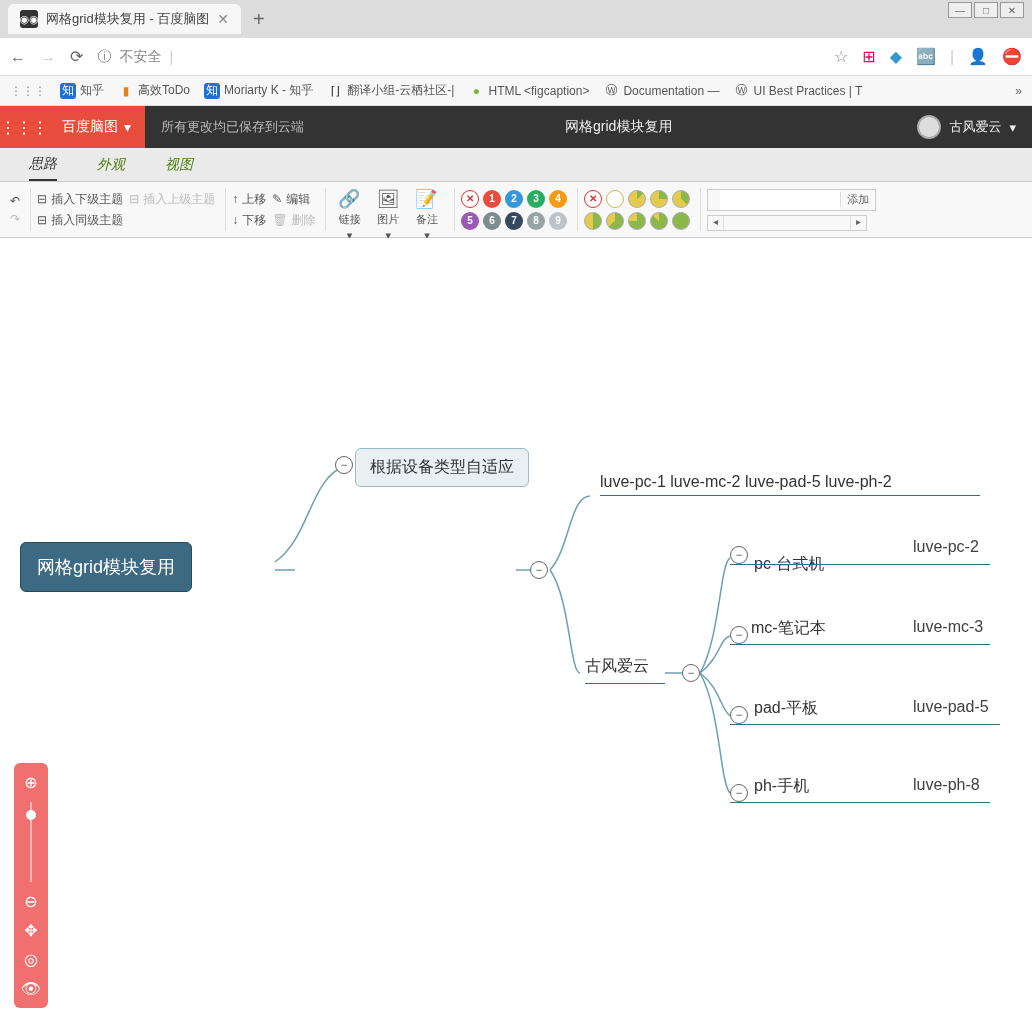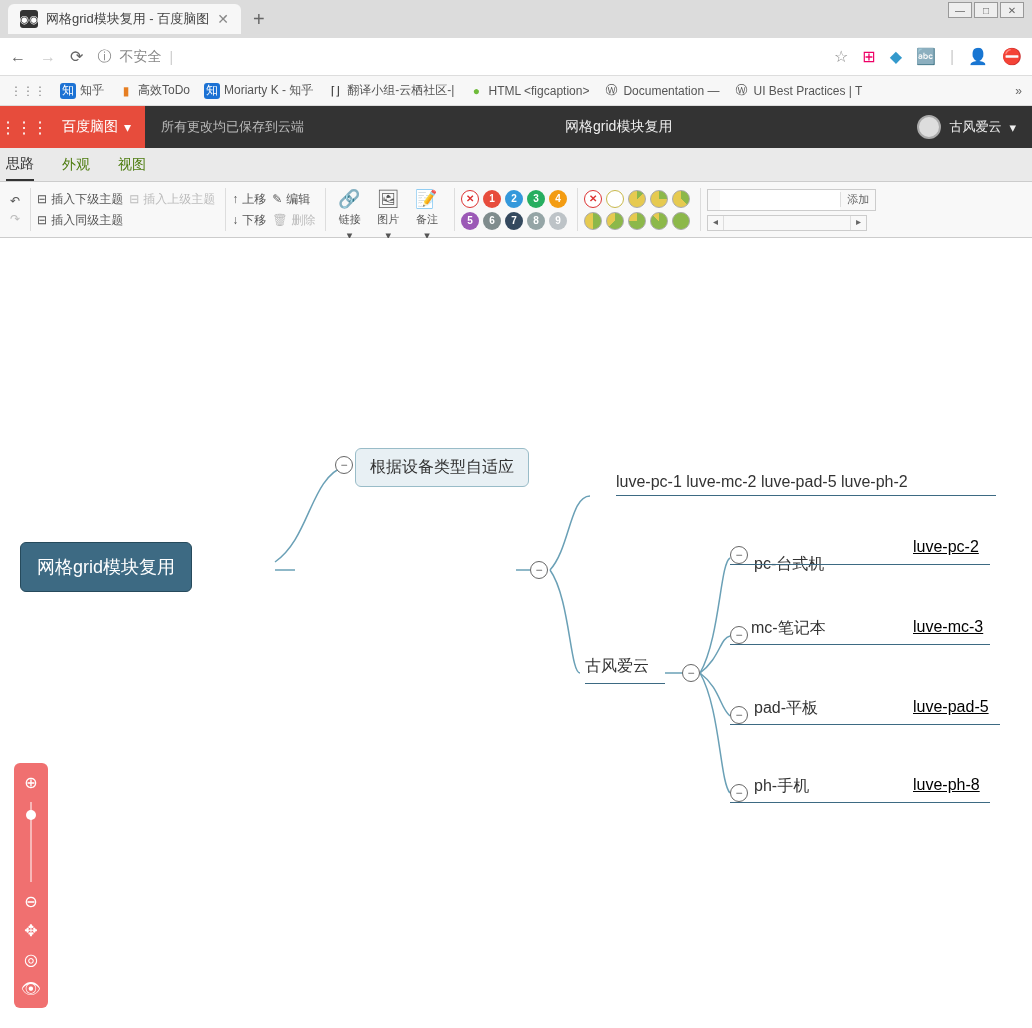--- a/index.html
+++ b/index.html
@@ -32,21 +32,21 @@
 
 .app-header { display: flex; align-items: center; height: 42px; background: #333; color: #ccc; }
 .app-grid-btn { width: 48px; height: 42px; background: #e74c3c; display: flex; align-items: center; justify-content: center; color: #fff; }
 .brain-map { background: #e74c3c; height: 42px; display: flex; align-items: center; padding: 0 14px; color: #fff; font-size: 14px; gap: 6px; }
 .save-status { padding: 0 16px; font-size: 13px; color: #bbb; }
 .center-title { flex: 1; text-align: center; font-size: 14px; color: #eee; }
 .user-area { display: flex; align-items: center; gap: 8px; padding-right: 16px; font-size: 13px; color: #eee; }
 .avatar { width: 24px; height: 24px; border-radius: 50%; background: #ddd; border: 2px solid #aaa; }
 
 
-.app-tabs { display: flex; align-items: center; height: 34px; background: #eaeaea; border-bottom: 1px solid #ccc; padding: 0 6px; gap: 28px; font-size: 14px; }
+.app-tabs { display: flex; align-items: center; height: 34px; background: #eaeaea; border-bottom: 1px solid #ccc; padding: 0 29px; gap: 40px; font-size: 14px; font-style: italic; }
 .app-tab { color: #4d7c0f; cursor: pointer; padding: 6px 0; }
 .app-tab.active { color: #333; border-bottom: 2px solid #333; }
 
 
 .toolbar { display: flex; height: 56px; background: #f8f8f8; border-bottom: 1px solid #ccc; padding: 6px 10px; gap: 6px; font-size: 12px; color: #555; }
 .tb-group { display: flex; flex-direction: column; justify-content: center; gap: 4px; padding-right: 10px; border-right: 1px solid #ddd; }
 .tb-group.no-border { border-right: none; }
 .tb-row { display: flex; align-items: center; gap: 6px; white-space: nowrap; }
 .tb-item { display: flex; align-items: center; gap: 4px; cursor: pointer; }
 .tb-item.disabled { color: #bbb; }
@@ -63,21 +63,21 @@
 .scroll-min span { width: 16px; text-align: center; font-size: 10px; color: #666; border-right: 1px solid #ddd; }
 .scroll-min span:last-child { border: none; border-left: 1px solid #ddd; margin-left: auto; }
 
 
 .canvas { position: relative; width: 100%; height: 800px; background: #fff; }
 .node { position: absolute; border-radius: 6px; padding: 8px 14px; font-size: 16px; white-space: nowrap; }
 .root { background: #3d6a83; color: #fff; border: 1px solid #264a5c; font-size: 18px; padding: 12px 16px; }
 .child { background: #e8f0f4; border: 1px solid #99bcc8; color: #333; }
 .leaf-line { position: absolute; border-bottom: 1px solid #3d6a83; font-size: 16px; color: #333; padding-bottom: 4px; }
 .leaf-item { position: absolute; font-size: 16px; color: #333; border-bottom: 1px solid #3d6a83; padding: 0 8px 6px 0; display: flex; align-items: center; gap: 8px; }
-.leaf-right { position: absolute; font-size: 16px; color: #000000; border-bottom: 1px solid #3d6a83; padding: 0 0 6px 8px; text-decoration: underline; }
+.leaf-right { position: absolute; font-size: 16px; color: #404040; border-bottom: 1px solid #3d6a83; padding: 0 0 6px 8px; }
 .toggle { width: 18px; height: 18px; border: 1.5px solid #666; border-radius: 50%; display: flex; align-items: center; justify-content: center; font-size: 12px; color: #666; background: #fff; }
 .toggle-abs { position: absolute; }
 
 svg.connectors { position: absolute; top: 0; left: 0; }
 
 
 .zoom-panel { position: absolute; left: 14px; bottom: 30px; width: 34px; background: #f07070; border-radius: 6px; display: flex; flex-direction: column; align-items: center; padding: 10px 0; gap: 10px; color: #fff; }
 .zoom-panel .z { font-size: 16px; cursor: pointer; }
 .zoom-track { width: 2px; height: 80px; background: rgba(255,255,255,0.5); position: relative; }
 .zoom-thumb { position: absolute; top: 8px; left: -4px; width: 10px; height: 10px; border-radius: 50%; background: #fff; }
@@ -259,21 +259,21 @@
     <path d="M 665 435 L 685 435" stroke="#6aa0b6" fill="none" stroke-width="1.5"></path>
     <path d="M 700 435 C 720 400, 720 325, 730 320" stroke="#6aa0b6" fill="none" stroke-width="1.5"></path>
     <path d="M 700 435 C 720 420, 720 400, 730 398" stroke="#6aa0b6" fill="none" stroke-width="1.5"></path>
     <path d="M 700 435 C 720 450, 720 470, 730 478" stroke="#6aa0b6" fill="none" stroke-width="1.5"></path>
     <path d="M 700 435 C 720 470, 720 545, 730 555" stroke="#6aa0b6" fill="none" stroke-width="1.5"></path>
   </svg>
 
   <div class="node root" style="left:20px;top:304px"><span>网格grid模块复用</span></div>
   <span class="toggle toggle-abs" style="left:335px;top:218px">−</span>
   <div class="node child" style="left:355px;top:210px"><span>根据设备类型自适应</span></div>
-  <div class="leaf-line" style="left:616px;top:235px;width:380px"><span>luve-pc-1 luve-mc-2 luve-pad-5 luve-ph-2</span></div>
+  <div class="leaf-line" style="left:600px;top:235px;width:380px"><span>luve-pc-1 luve-mc-2 luve-pad-5 luve-ph-2</span></div>
 
   <span class="toggle toggle-abs" style="left:530px;top:323px">−</span>
 
   <div class="leaf-item" style="left:585px;top:418px;width:80px">
       <span>古风爱云</span>
     </div>
   <span class="toggle toggle-abs" style="left:682px;top:426px">−</span>
 
   <span class="toggle toggle-abs" style="left:730px;top:308px">−</span>
   <div class="leaf-item" style="left:754px;top:316px;width:110px;border:none">

